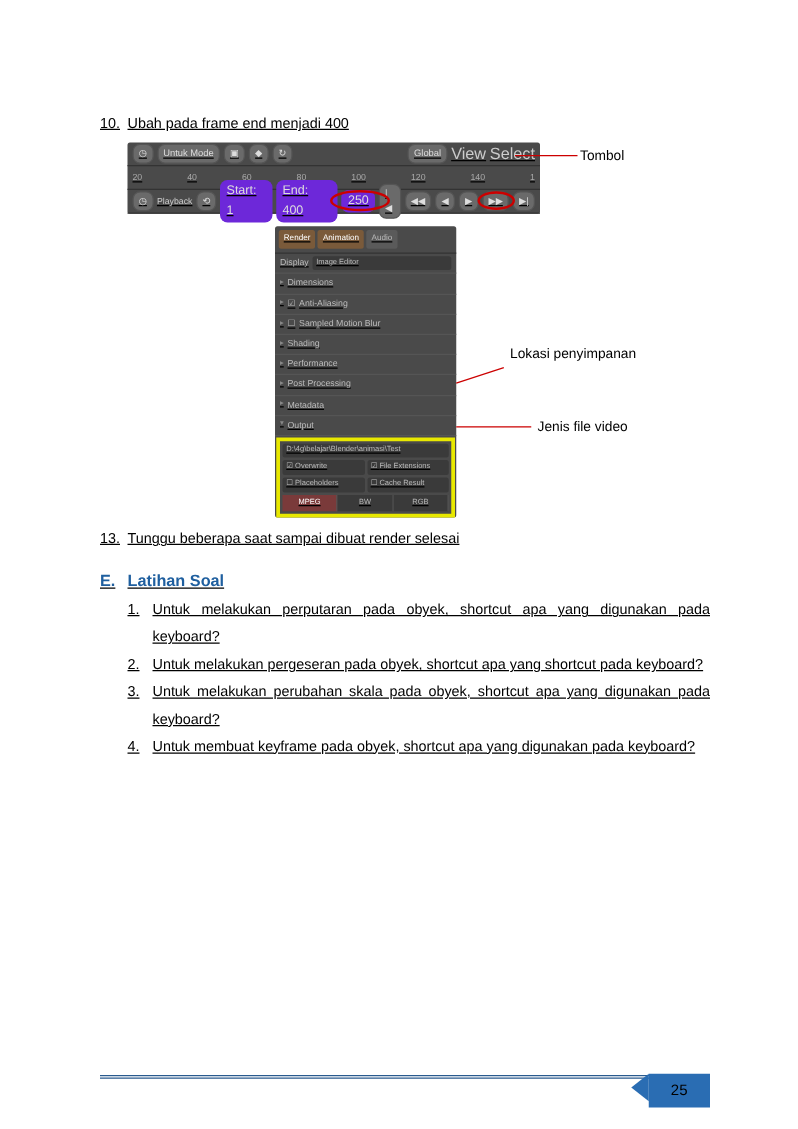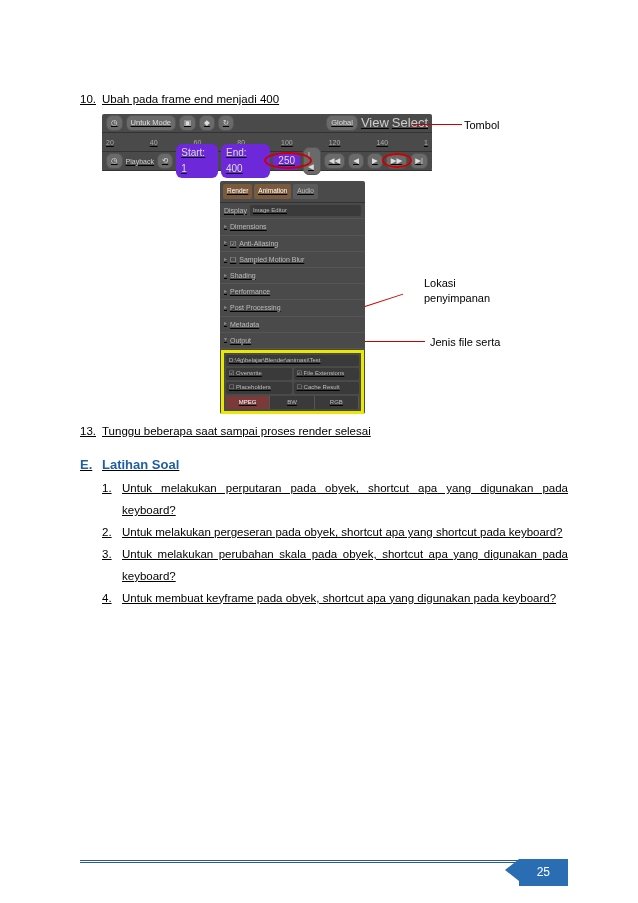--- a/index.html
+++ b/index.html
@@ -89,21 +89,21 @@
       border-top: 1.5px solid #2a5b8f;
       border-bottom: 1.5px solid #2a5b8f;
       height: 3px;
       width: 100%;
     }
     .page-badge {
       position: absolute;
       right: 0;
       top: -1px;
       background: #2a6db3;
-      color: #ffffff;
+      color: #000000;
       font-size: 12px;
       padding: 4px 18px;
       font-weight: normal;
     }
     .page-badge::before {
       content: '';
       position: absolute;
       left: -14px;
       top: 0;
       border-top: 11px solid transparent;
@@ -227,28 +227,28 @@
           <span class="rp-field">☐ <span>Cache Result</span></span>
         </div>
         <div class="rp-tabs">
           <span class="t">MPEG</span>
           <span class="t">BW</span>
           <span class="t">RGB</span>
         </div>
       </div>
     </div>
     <div class="red-line" style="width:40px; left:145px; top:125px; transform: rotate(-18deg); transform-origin: left;"></div>
-    <div class="annot" style="left:204px; top:95px; line-height:1.3;"><span>Lokasi penyimpanan</span></div>
+    <div class="annot" style="left:188px; top:95px; line-height:1.3;"><span>Lokasi penyimpanan</span></div>
     <div class="red-line" style="width:60px; left:145px; top:160px;"></div>
-    <div class="annot" style="left:210px; top:153px;">Jenis file serta</div>
+    <div class="annot" style="left:210px; top:153px;">Jenis file video</div>
   </div>
 
   <div class="num-item">
     <span class="num">13.</span>
-    <span class="txt">Tunggu beberapa saat sampai proses render selesai</span>
+    <span class="txt">Tunggu beberapa saat sampai dibuat render selesai</span>
   </div>
 
   <div class="section-head">
     <span class="letter">E.</span>
     <span>Latihan Soal</span>
   </div>
 
   <div class="q-item">
     <span class="qn">1.</span>
     <span class="qt">Untuk melakukan perputaran pada obyek, shortcut apa yang digunakan pada keyboard?</span>

